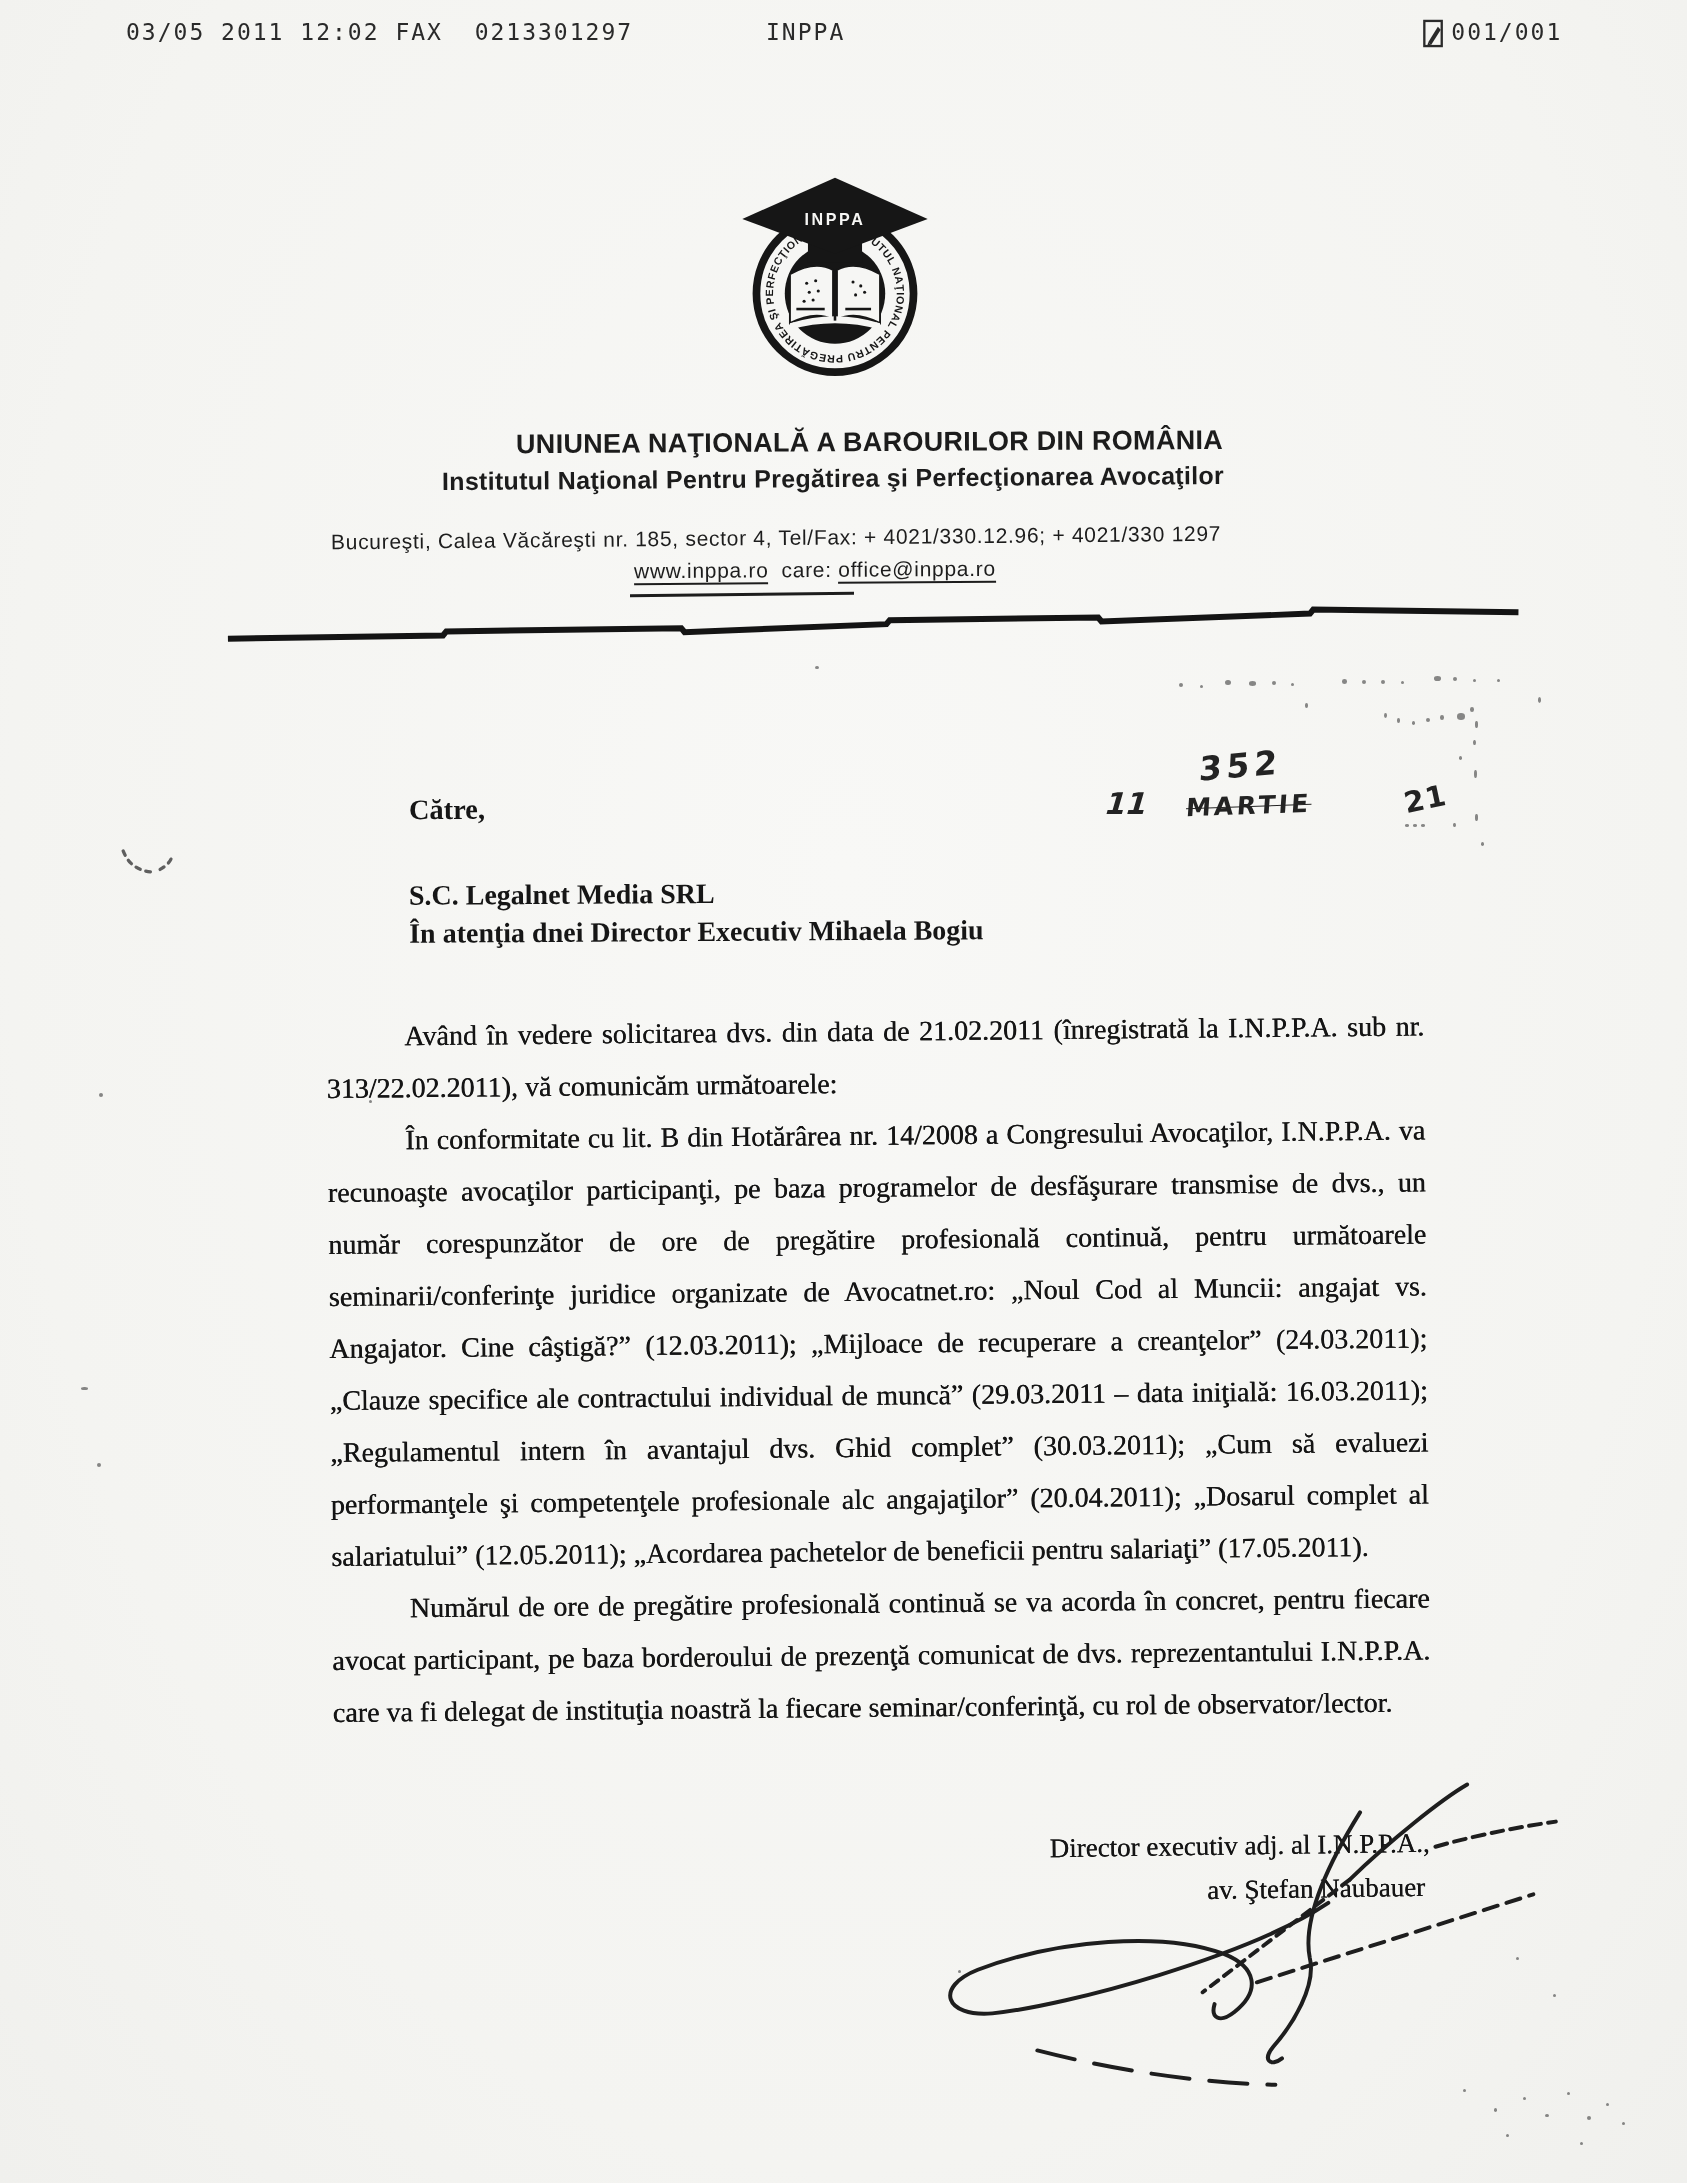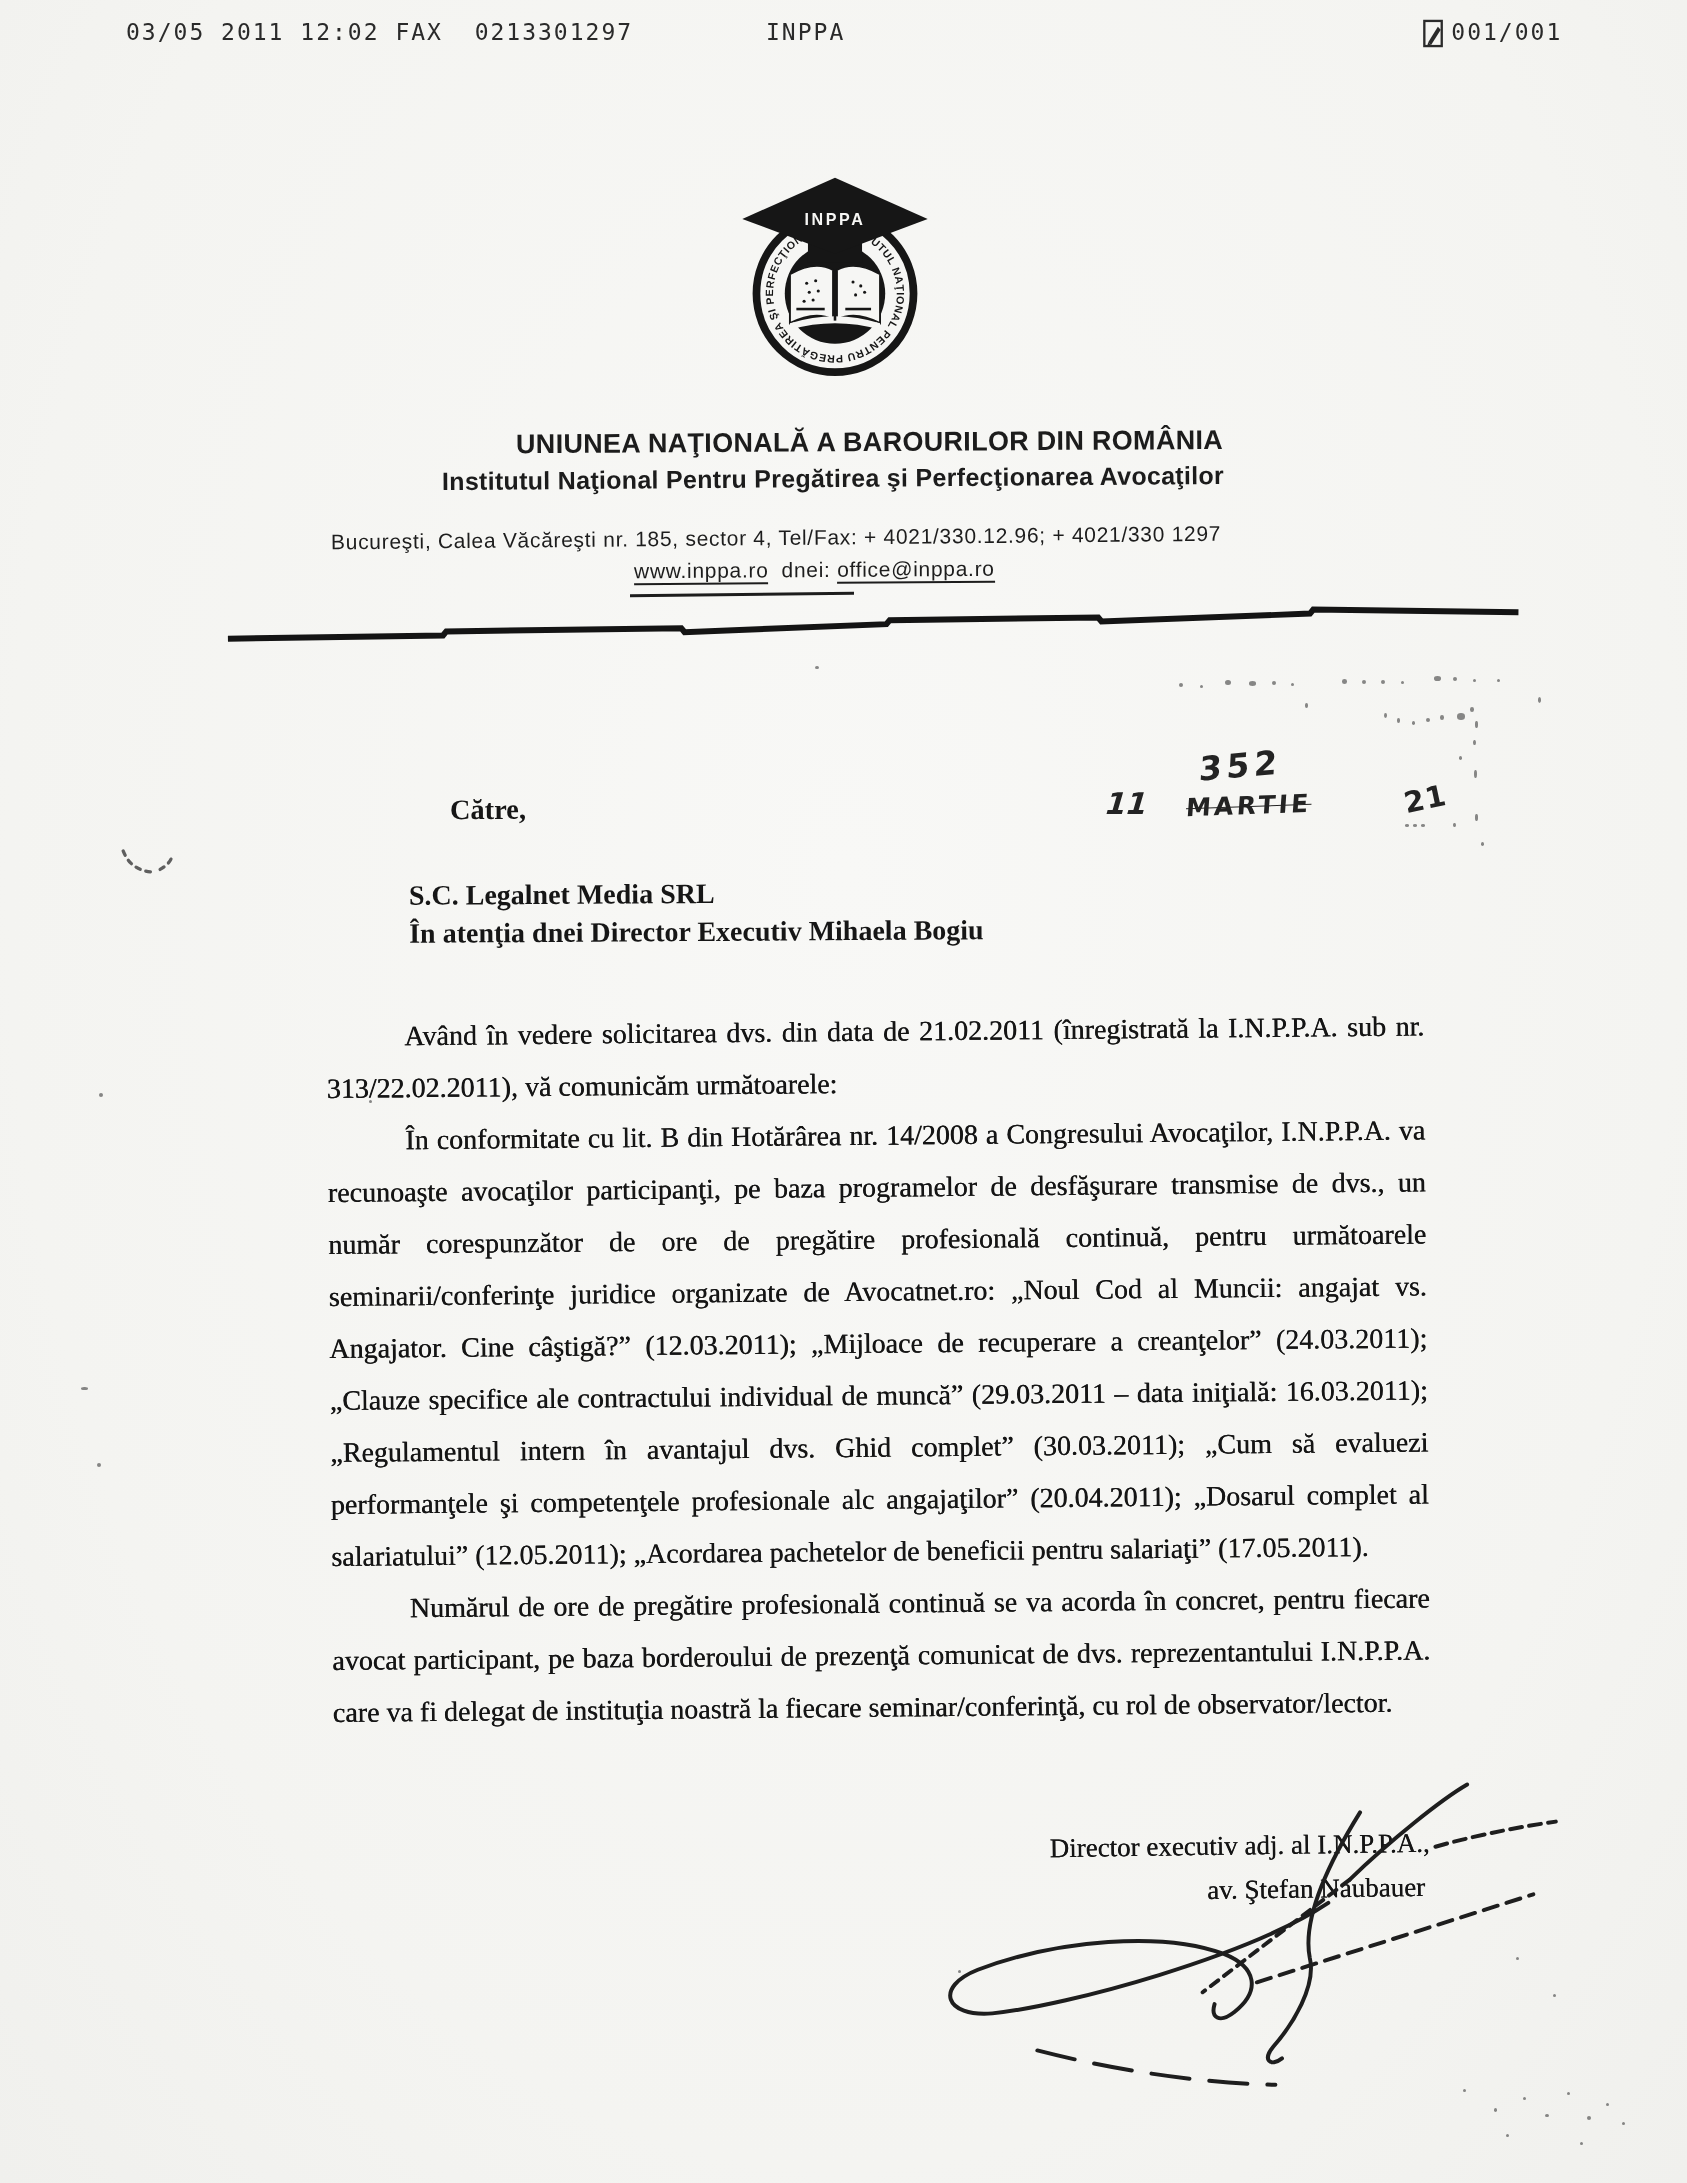--- a/index.html
+++ b/index.html
@@ -23,21 +23,21 @@
         letter-spacing:0.7px;white-space:nowrap;transform:rotate(-.55deg);}
   .weblinks{font-family:"Liberation Sans", sans-serif;font-size:21px;color:#1d1d1d;
         letter-spacing:0.7px;white-space:nowrap;transform:rotate(-.4deg);}
   .ul{border-bottom:2.6px solid #1d1d1d;padding-bottom:1.3px;}
 
   
   .hand{font-family:"DejaVu Sans", sans-serif;color:#232323;font-weight:bold;}
 
   
   .serifb{color:#161616;font-weight:bold;}
-  .salutation{font-size:28.4px;transform:rotate(-.4deg);margin-left:41px;}
+  .salutation{font-size:28.4px;transform:rotate(-.4deg);}
   .recipient{font-size:28px;line-height:38px;transform:rotate(-.35deg);white-space:nowrap;}
   .body-text{width:1098px;font-size:28px;line-height:52px;color:#151515;
              text-align:justify;transform:rotate(-.55deg);transform-origin:left top;
              text-shadow:0.4px 0 0 #151515;}
   .body-text p{margin:0;text-indent:78px;}
   .sig-block{width:595px;text-align:right;font-size:27px;line-height:44px;color:#151515;
              transform:rotate(-.8deg);text-shadow:0.3px 0 0 #151515;white-space:nowrap;}
 
   .speck{position:absolute;background:#4a4a4a;border-radius:50%;opacity:.65;}
   svg{display:block;}
@@ -100,21 +100,21 @@
         <polygon points="16,86 160,22 304,86 160,140" fill="#161616"></polygon>
         <text x="160" y="96" text-anchor="middle" font-family="Liberation Sans, sans-serif" font-size="25" font-weight="bold" letter-spacing="4" fill="#f6f6f4">INPPA</text>
       </g>
     </svg>
   </div>
 
   <div class="abs org1" style="left:516px;top:427px;">UNIUNEA NAŢIONALĂ A BAROURILOR DIN ROMÂNIA</div>
   <div class="abs org2" style="left:442px;top:464px;">Institutul Naţional Pentru Pregătirea şi Perfecţionarea Avocaţilor</div>
   <div class="abs addr" style="left:331px;top:526px;">Bucureşti, Calea Văcăreşti nr. 185, sector 4, Tel/Fax: + 4021/330.12.96; + 4021/330 1297</div>
   <div class="abs weblinks" style="left:634px;top:558px;">
-    <span class="ul">www.inppa.ro</span><span>&nbsp;&nbsp;</span><span>dnei:</span><span>&nbsp;</span><span class="ul">office@inppa.ro</span>
+    <span class="ul">www.inppa.ro</span><span>&nbsp;&nbsp;</span><span>care:</span><span>&nbsp;</span><span class="ul">office@inppa.ro</span>
   </div>
 
   <div class="abs" style="left:630px;top:593px;width:224px;height:3.3px;background:#1d1d1d;transform:rotate(-.6deg);"></div>
 
   <svg class="abs" style="left:218px;top:599px;" width="1317" height="53" viewBox="0 0 1990 80">
     <path d="M 15,60 L 340,55 L 345,49 L 700,44 L 705,50 L 1010,38 L 1015,32 L 1330,28 L 1335,34 L 1650,22 L 1655,16 L 1965,20" fill="none" stroke="#141414" stroke-width="9"></path>
   </svg>
 
   <div class="abs hand" style="left:1199px;top:746px;font-size:33px;letter-spacing:4.6px;transform:rotate(-5deg) skewX(-8deg);">352</div>
   <div class="abs hand" style="left:1106px;top:786px;font-size:30px;transform:skewX(-16deg);">11</div>

